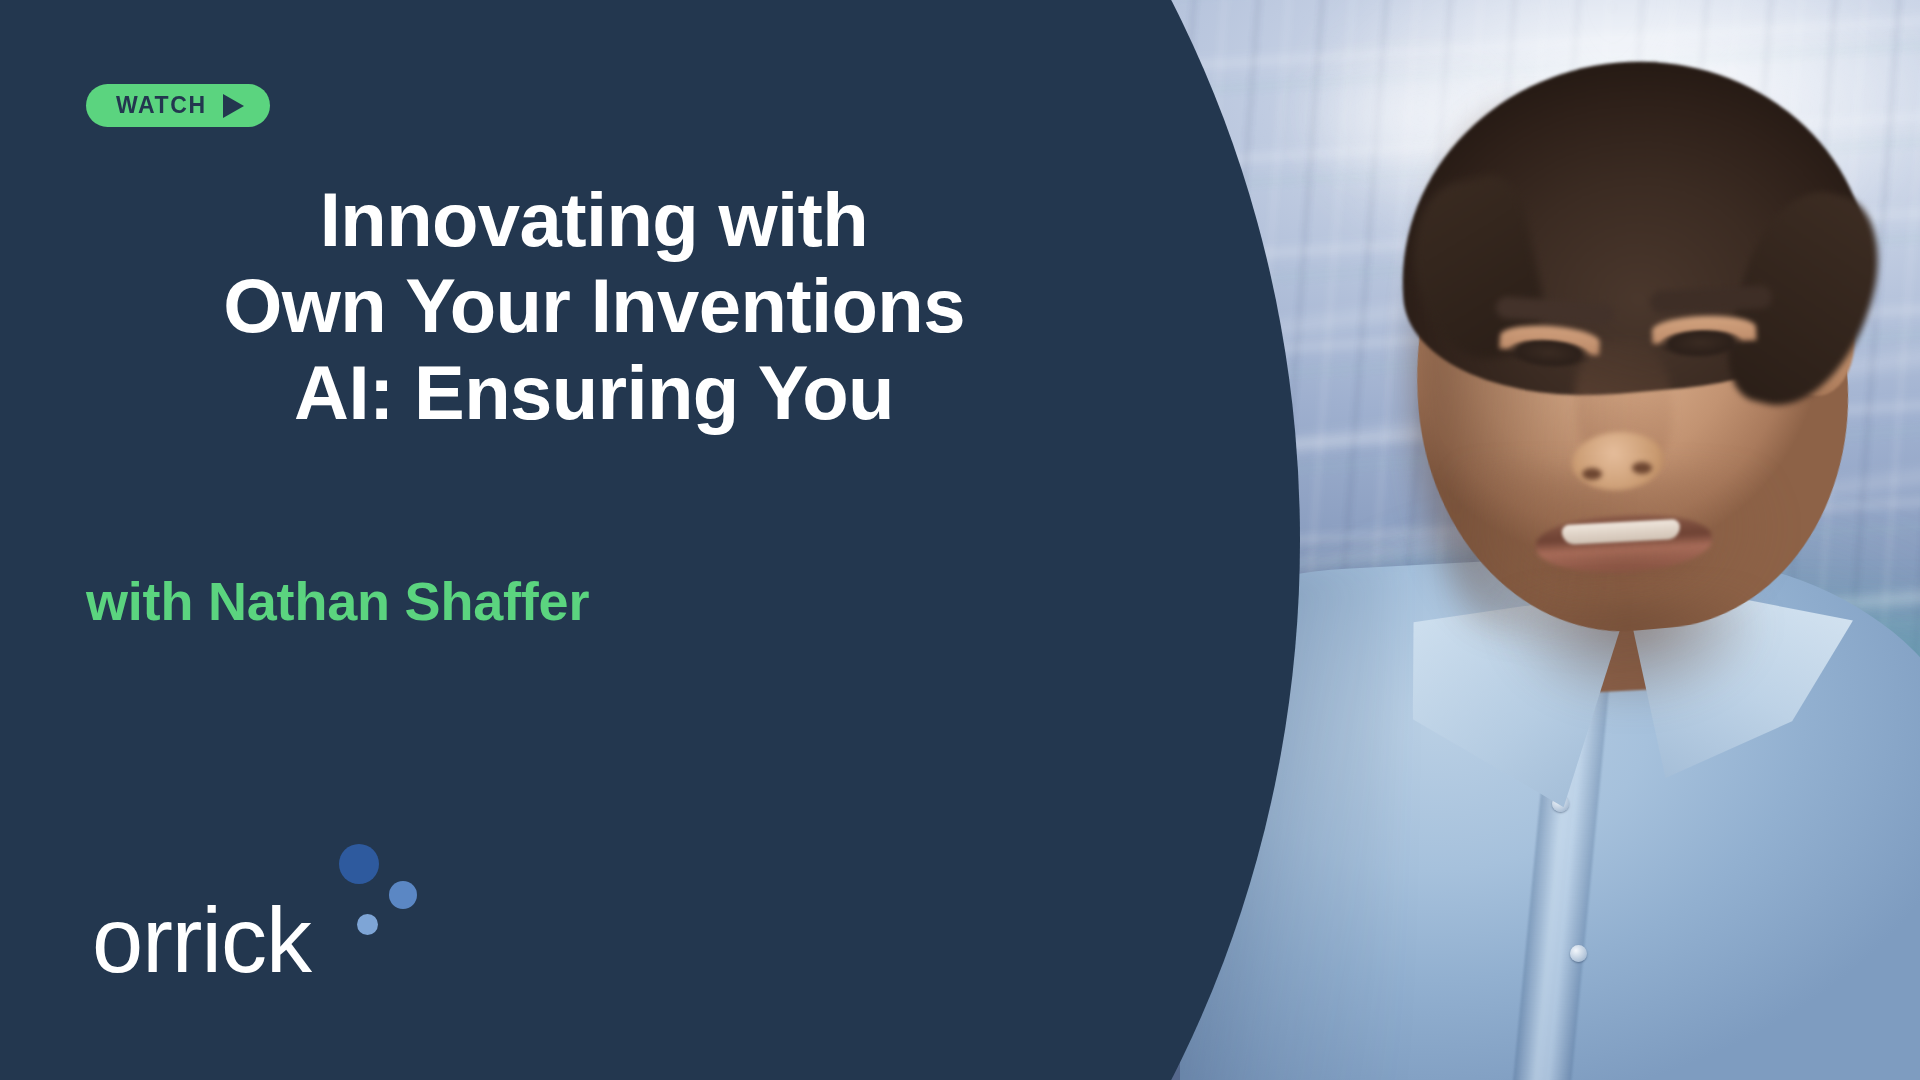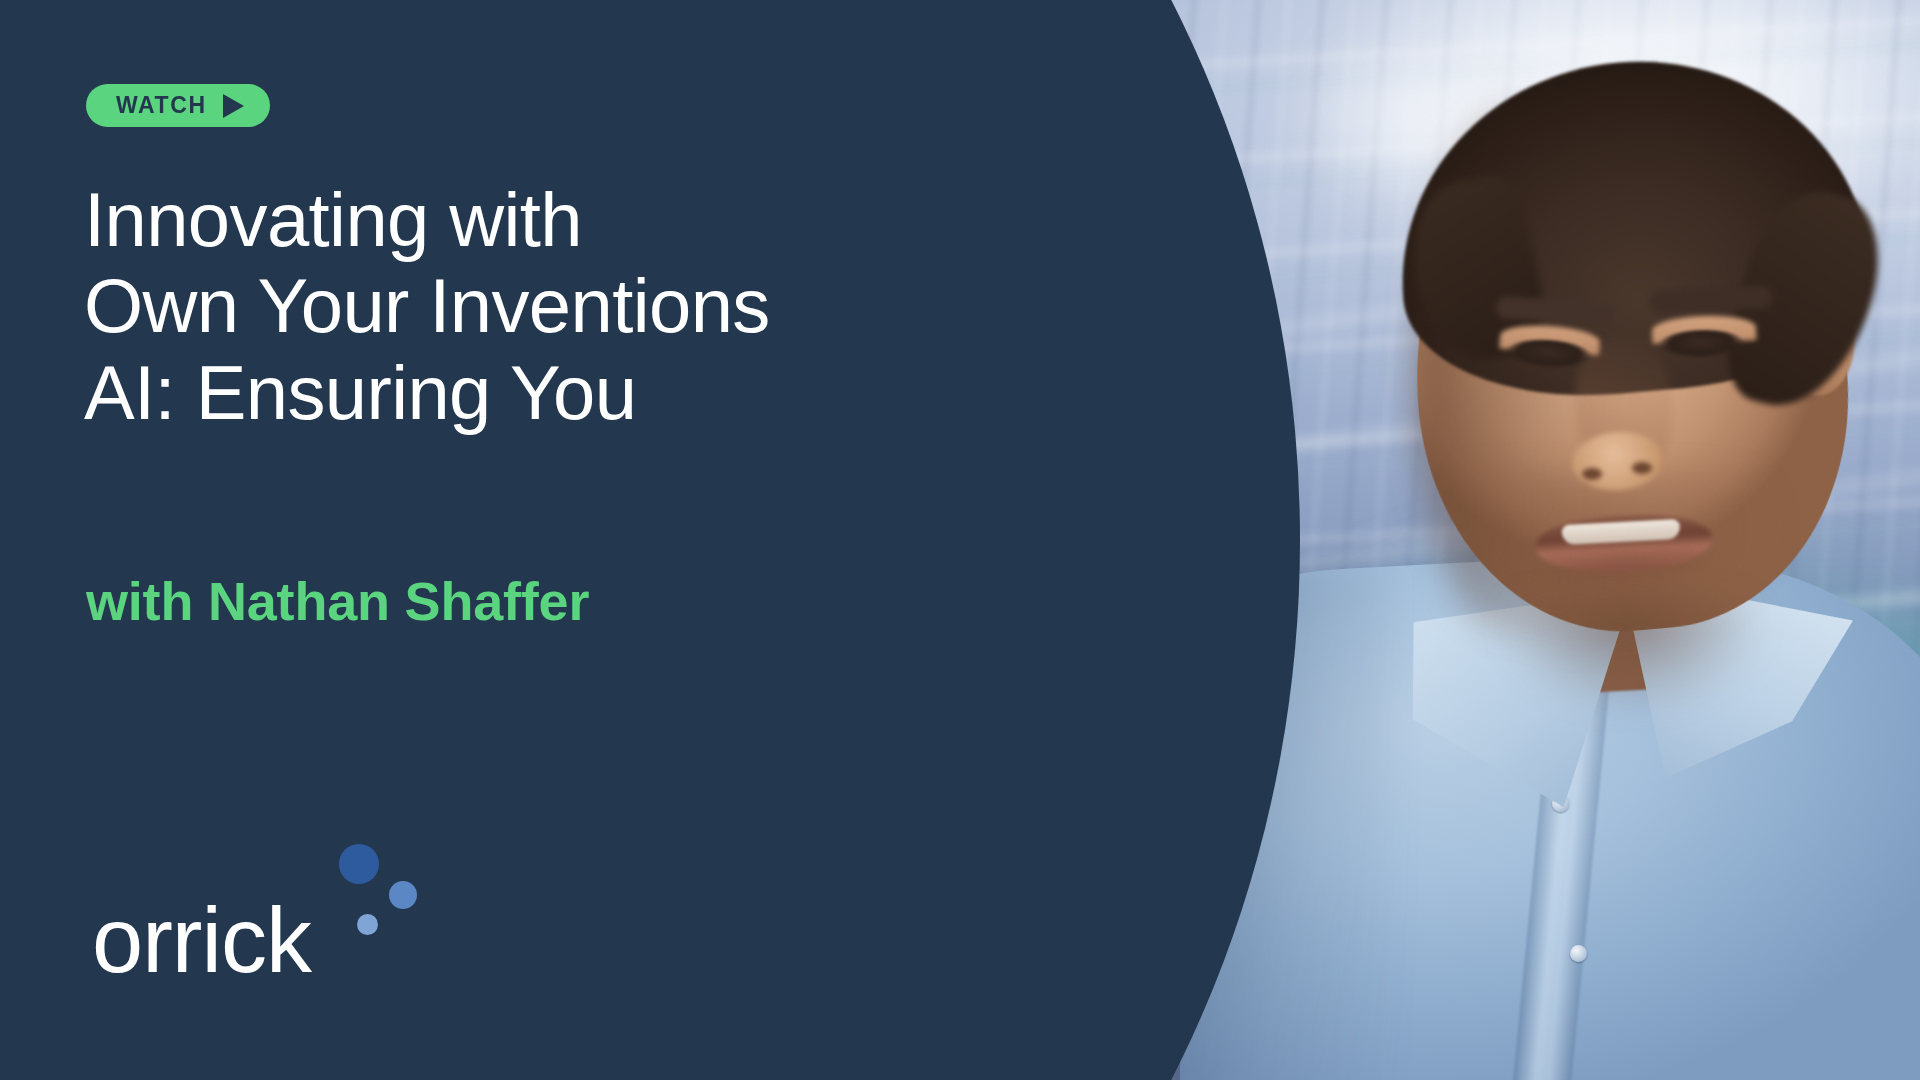--- a/index.html
+++ b/index.html
@@ -338,23 +338,24 @@
     border-left:21px solid #23374f;
     border-top:12.5px solid transparent;
     border-bottom:12.5px solid transparent;
   }
 
   .headline{
     position:absolute; left:84px; top:177px;
     width:1020px;
     color:#ffffff;
     font-size:76px;
-    font-weight:400;
+    font-weight:700;
     line-height:1.135;
     letter-spacing:-0.6px;
+    text-align:center;
   }
   .headline div{ white-space:nowrap; }
 
   .subtitle{
     position:absolute; left:86px; top:570px;
     color:#5bd47f;
     font-size:54px;
     font-weight:700;
     letter-spacing:-0.2px;
     white-space:nowrap;

